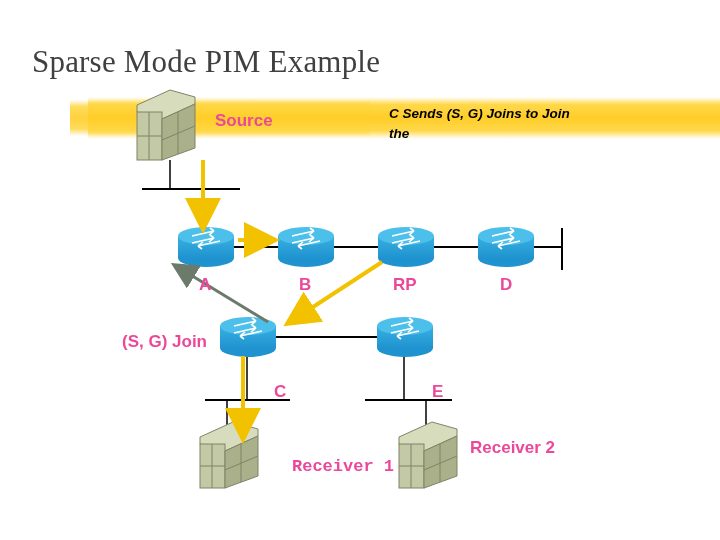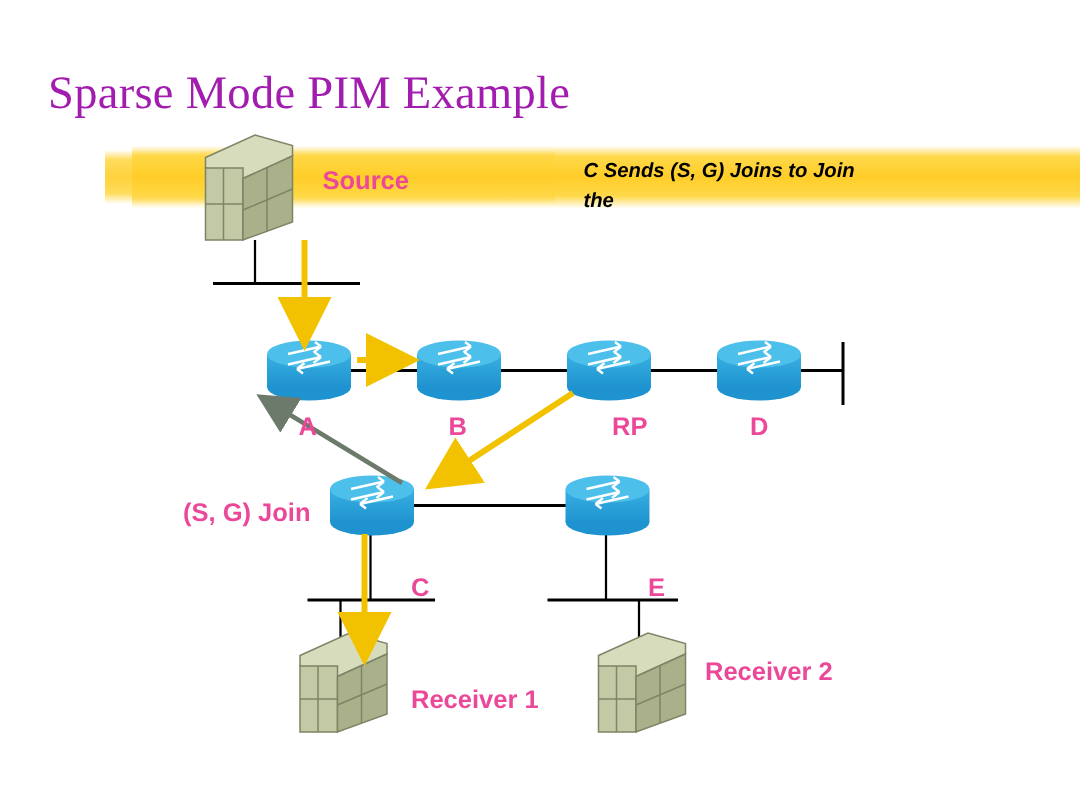--- a/index.html
+++ b/index.html
@@ -14,21 +14,21 @@
     background: #ffffff;
     overflow: hidden;
     font-family: "Liberation Sans", sans-serif;
   }
   #title {
     position: absolute;
     left: 32px;
     top: 44px;
     font-family: "Liberation Serif", serif;
     font-size: 31px;
-    color: #a21caf;
+    color: #404040;
     letter-spacing: 0.2px;
     white-space: nowrap;
   }
   
   .highlight-band {
     position: absolute;
     left: 88px;
     top: 97px;
     width: 632px;
     height: 42px;
@@ -219,24 +219,24 @@
 
   <div class="label" style="left:215px; top:111px;">Source</div>
 
   <div class="note" style="left:389px; top:104px; width:260px;font-style:italic;">
     <span>C Sends (S, G) Joins to Join</span><br>
     <span>the</span><br>
   </div>
 
   <div class="label" style="left:199px; top:275px;">A</div>
   <div class="label" style="left:299px; top:275px;">B</div>
-  <div class="label" style="left:408px; top:275px;">RP</div>
+  <div class="label" style="left:393px; top:275px;">RP</div>
   <div class="label" style="left:500px; top:275px;">D</div>
 
   <div class="label" style="left:122px; top:332px;">(S, G) Join</div>
 
   <div class="label" style="left:274px; top:382px;">C</div>
   <div class="label" style="left:432px; top:382px;">E</div>
 
-  <div class="label" style="left:274px; top:457px;">Receiver 1</div>
+  <div class="label" style="left:292px; top:457px;font-family:Liberation Mono, monospace;">Receiver 1</div>
   <div class="label" style="left:470px; top:438px;">Receiver 2</div>
 
 </div>
 
 </body></html>

